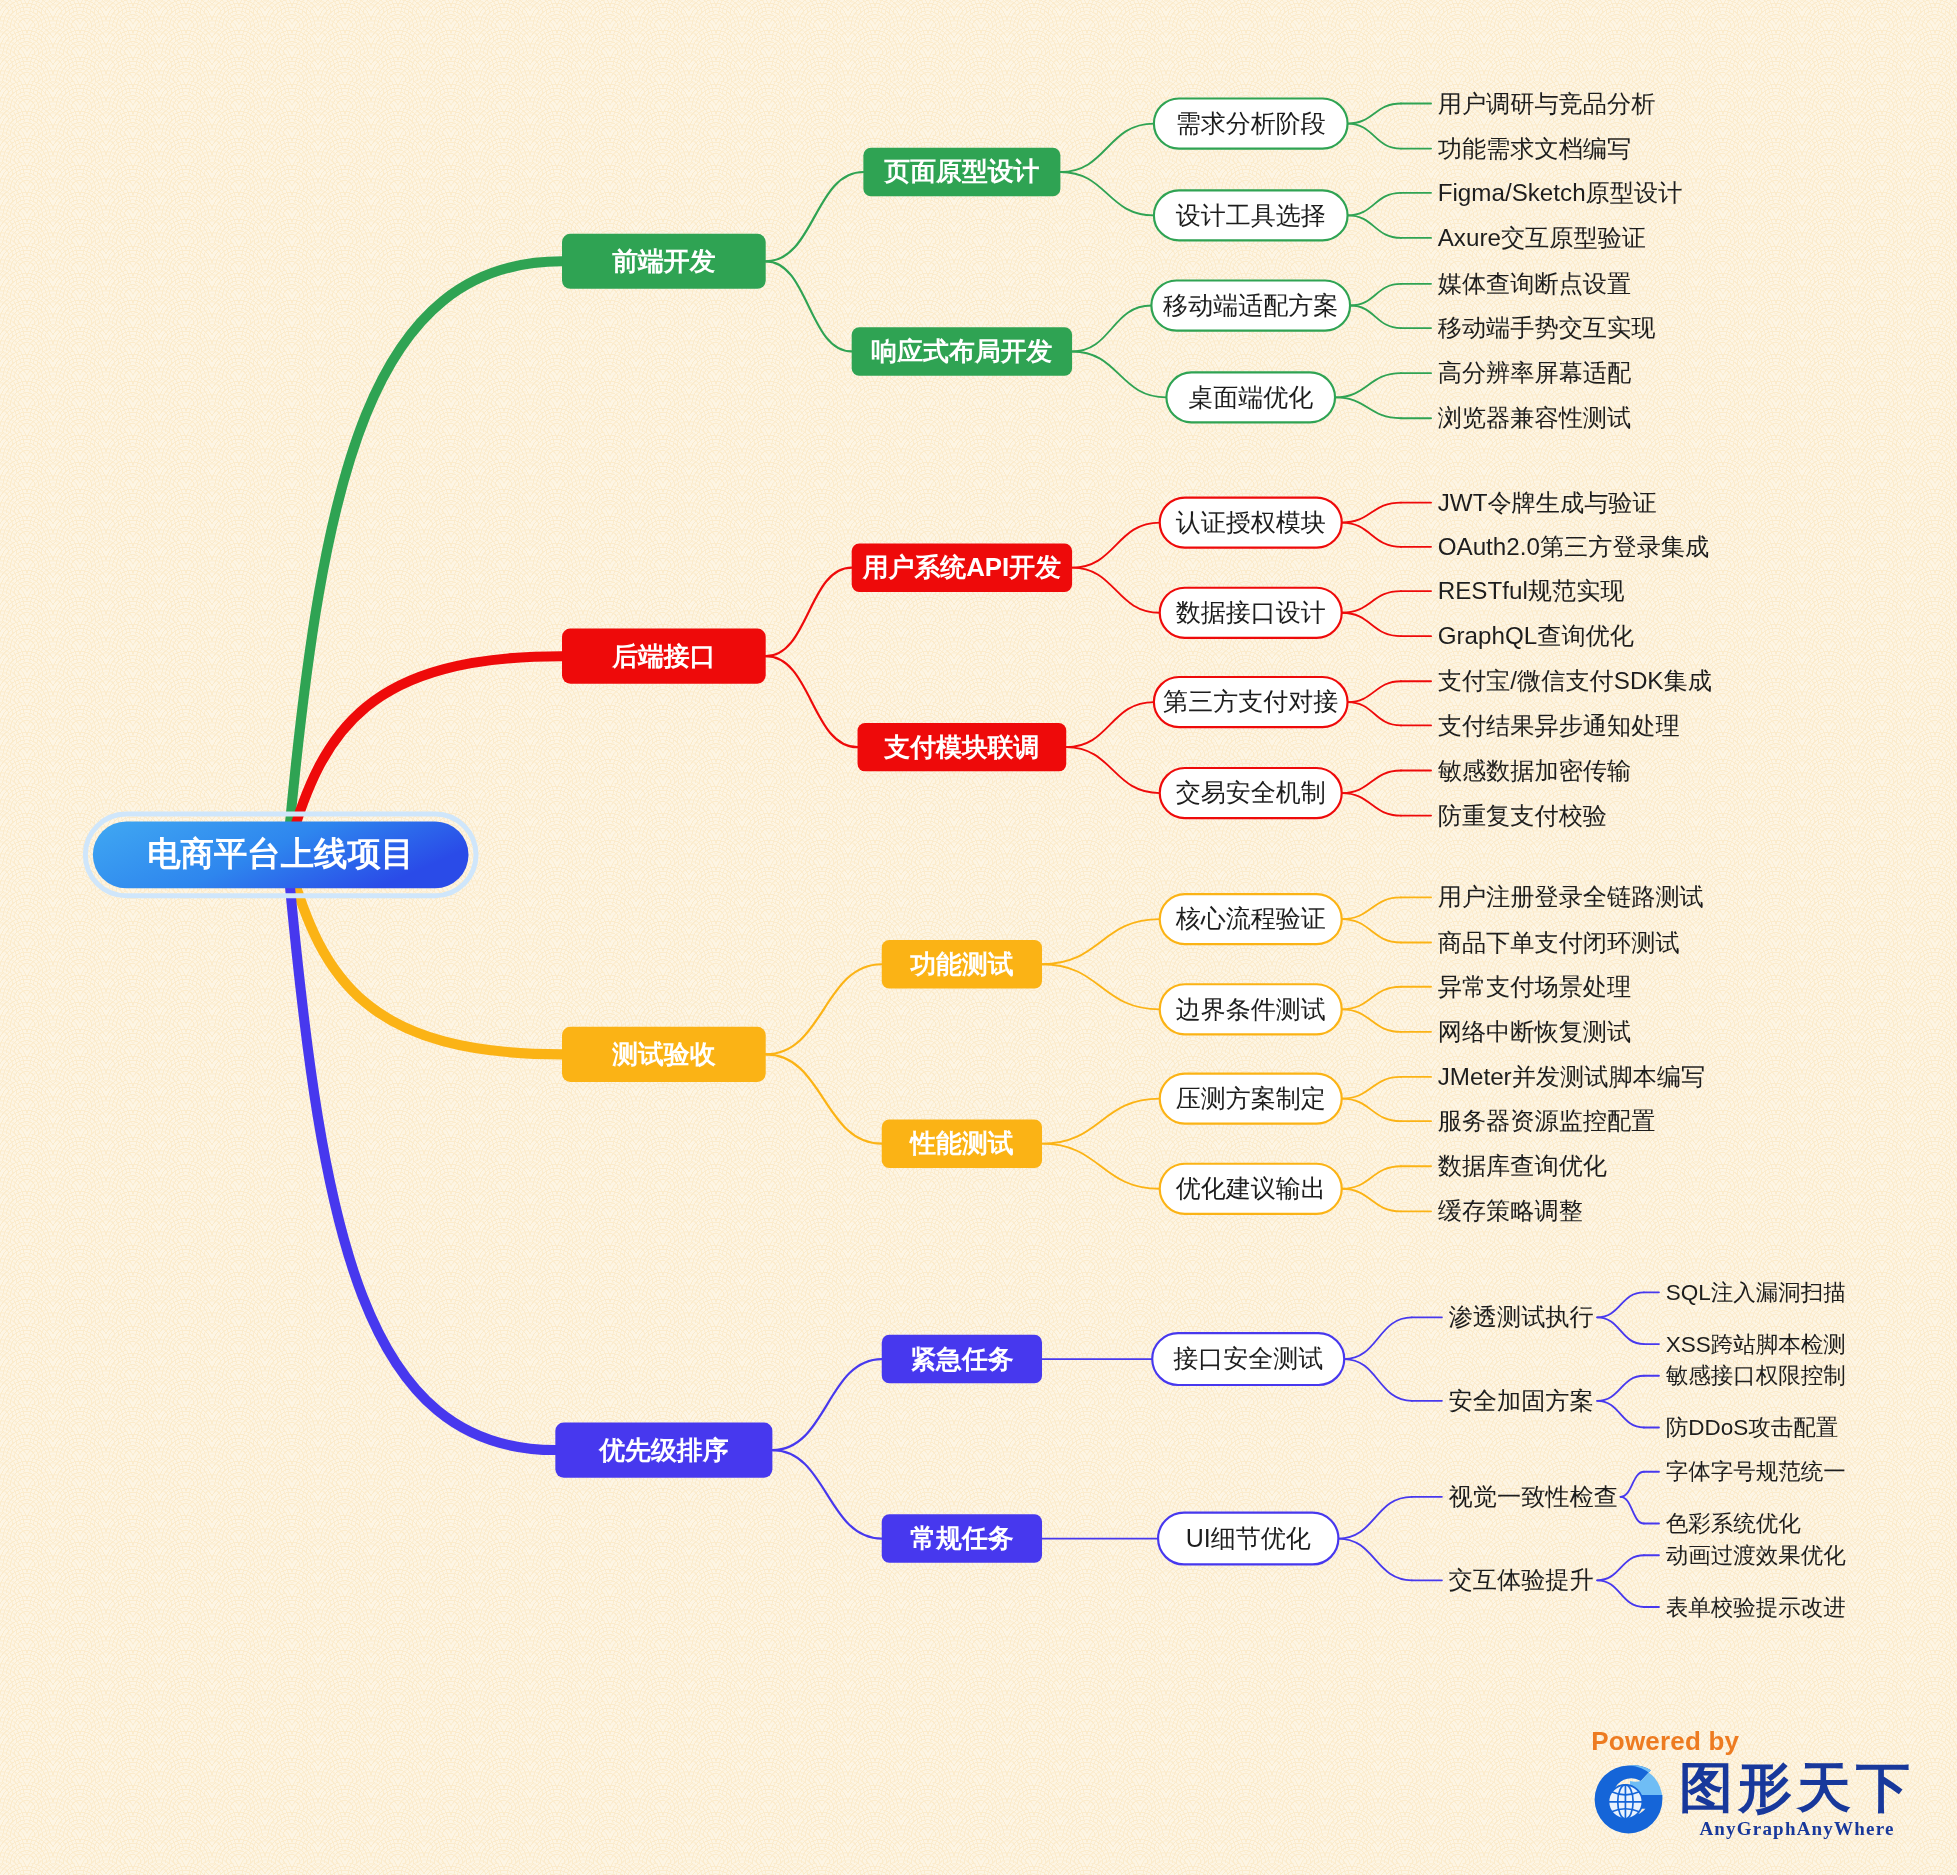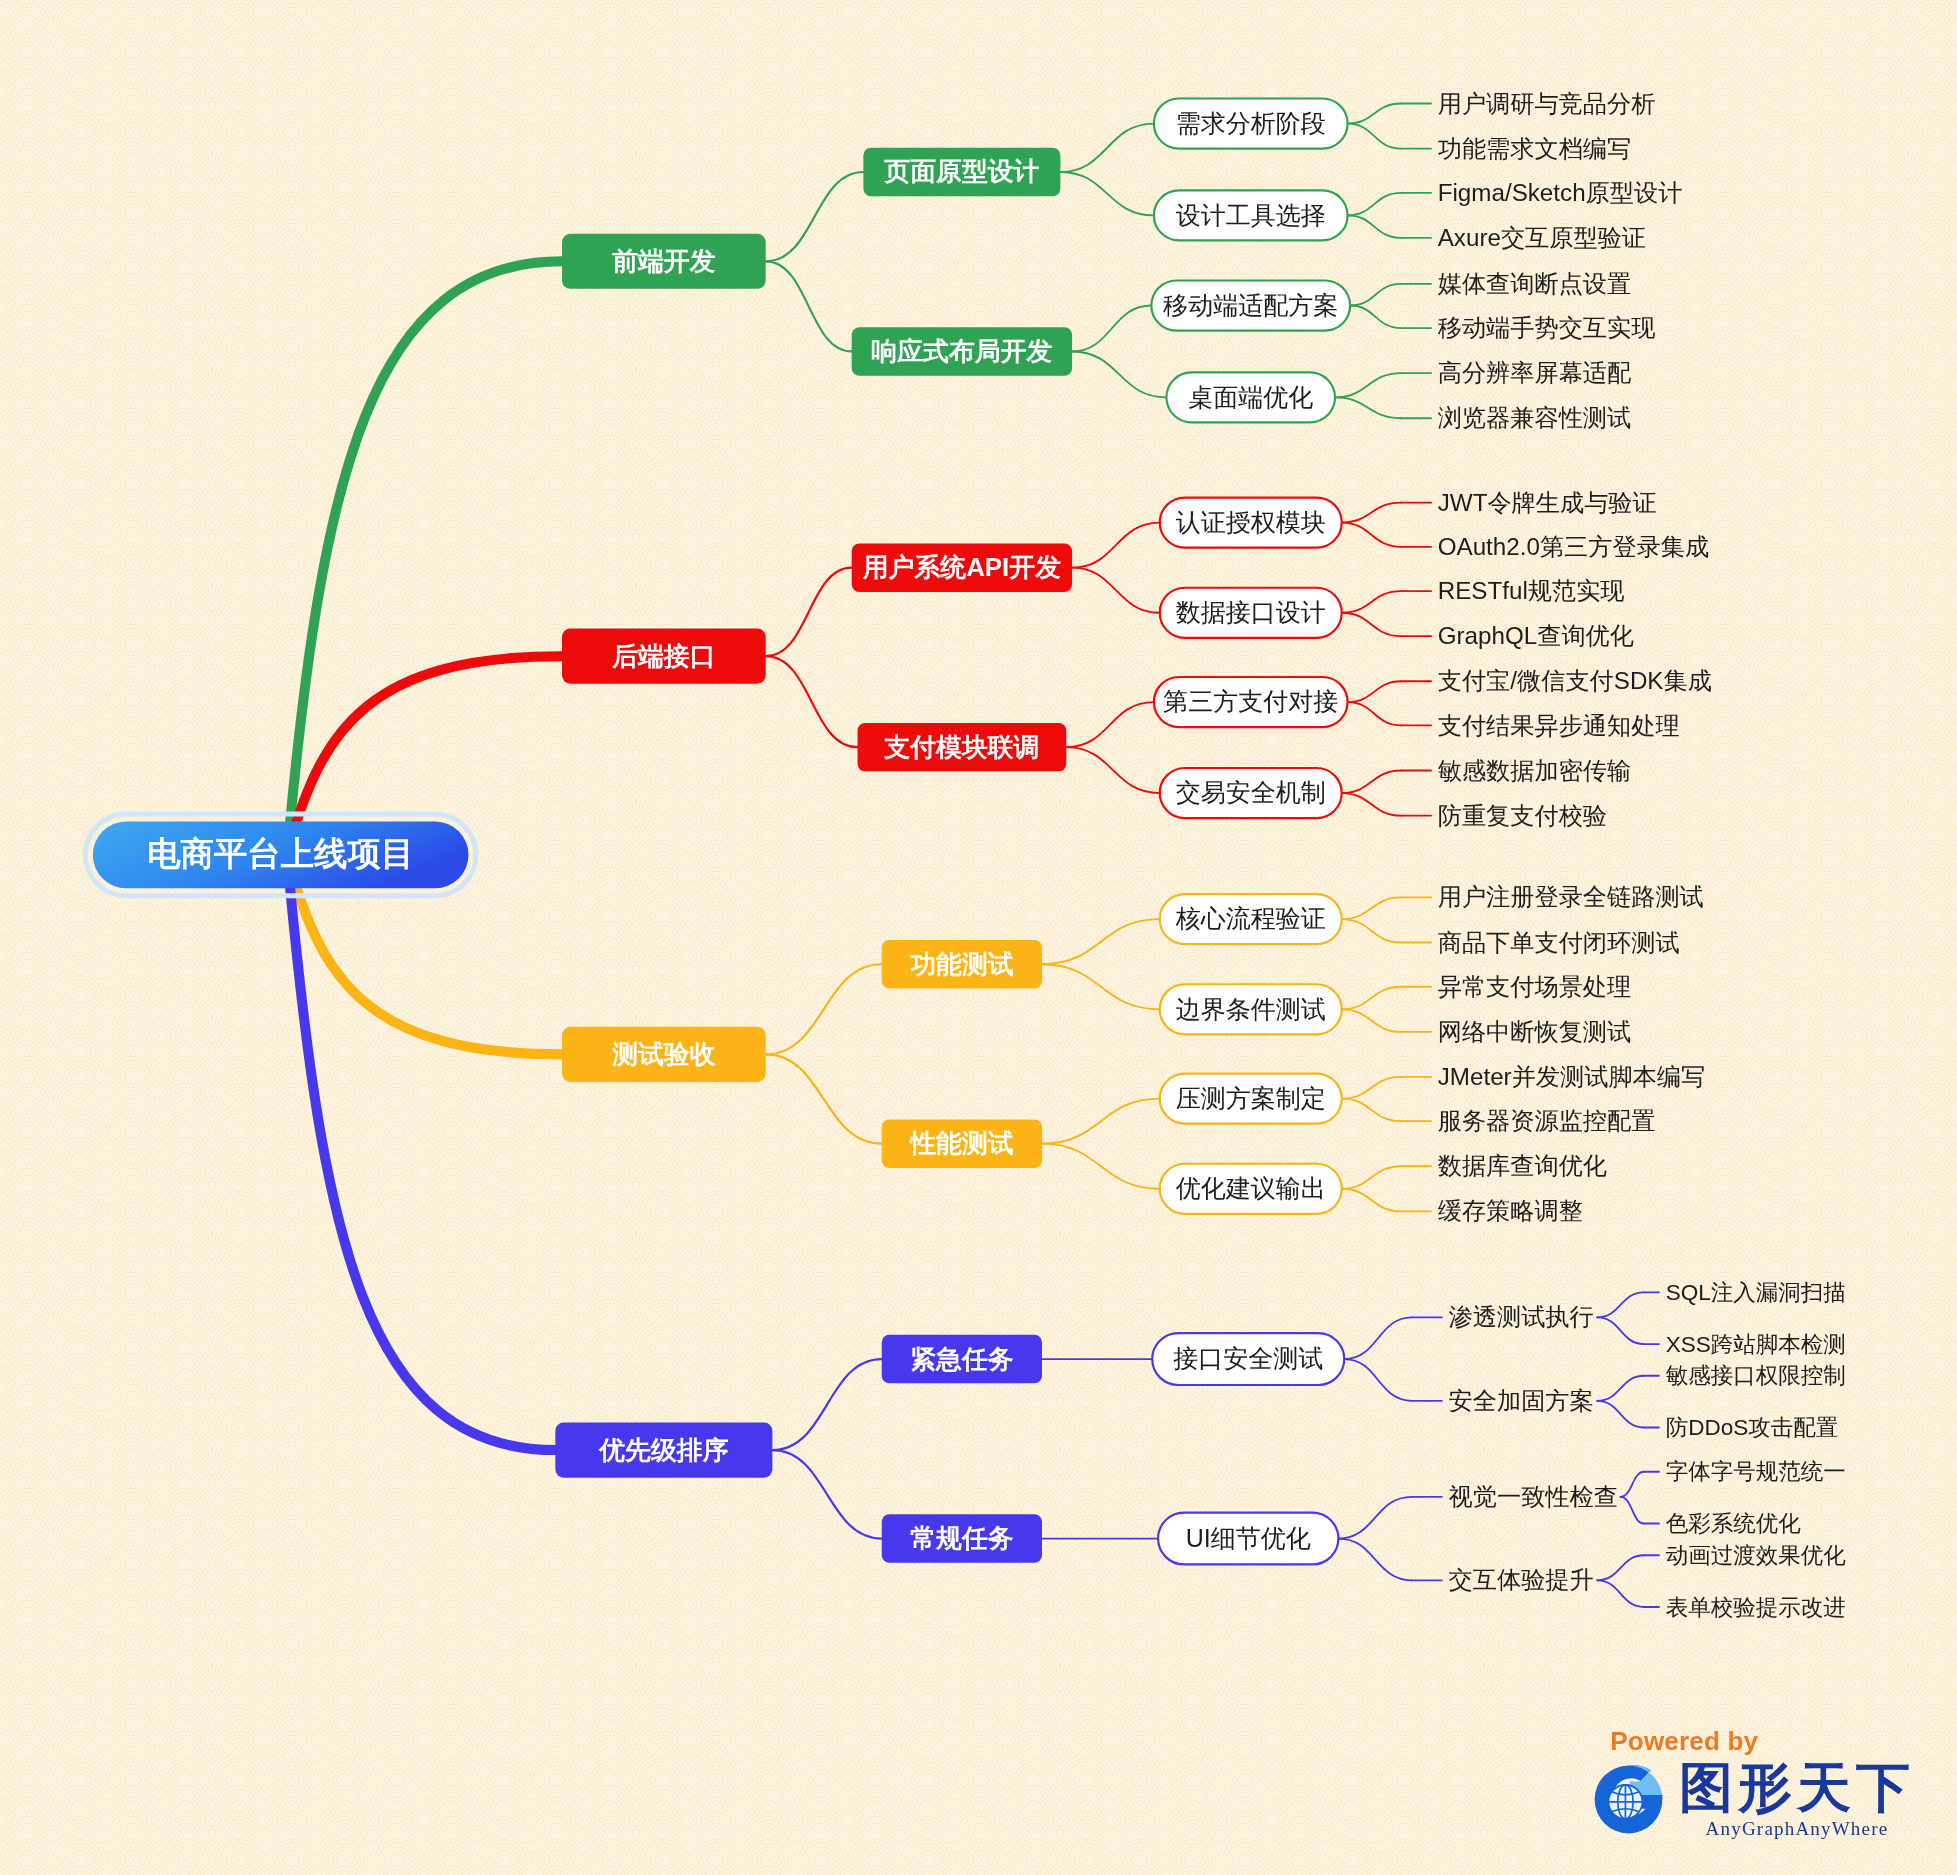--- a/index.html
+++ b/index.html
@@ -46,27 +46,27 @@
   .lvl1-txt{font-size:40px;font-weight:bold;fill:#ffffff;text-anchor:middle;}
   .lvl2-txt{font-size:31px;font-weight:bold;fill:#ffffff;text-anchor:middle;}
   .lvl3-txt{font-size:30px;fill:#1d1d1d;text-anchor:middle;}
   .lvl4-txt{font-size:29px;fill:#1d1d1d;text-anchor:start;}
   .lvl5-txt{font-size:27px;fill:#1d1d1d;text-anchor:start;}
   .mid-txt{font-size:29px;fill:#1d1d1d;text-anchor:start;}
   .edge{fill:none;}
   
   #watermark{position:absolute;right:43px;bottom:37px;z-index:3;
     display:flex;flex-direction:column;align-items:flex-start;}
-  #powered-by{color:#ED7B21;font-size:26px;font-weight:bold;margin-left:20px;margin-bottom:3.3px;
+  #powered-by{color:#ED7B21;font-size:26px;font-weight:bold;margin-left:1px;margin-bottom:3.3px;
     letter-spacing:0.2px;}
   #logo-row{display:flex;align-items:center;gap:11.7px;}
   #logo-text{display:flex;flex-direction:column;align-items:center;line-height:1;}
   #logo-cn{color:#18389B;font-size:54px;font-weight:bold;letter-spacing:5px;
     font-family:"Liberation Sans","DejaVu Sans",sans-serif;}
-  #logo-en{color:#18389B;font-size:19px;font-weight:normal;letter-spacing:1.2px;margin-top:5px;
+  #logo-en{color:#18389B;font-size:19px;font-weight:bold;letter-spacing:1.2px;margin-top:5px;
     font-family:"Liberation Serif","DejaVu Serif",serif;}
 </style>
 </head>
 <body>
 
 <div id="bg-pattern"></div>
 <div id="bg-pattern2"></div>
 
 <svg id="map-svg" width="1958" height="1875" viewBox="0 0 2345 2246">
   <defs>

